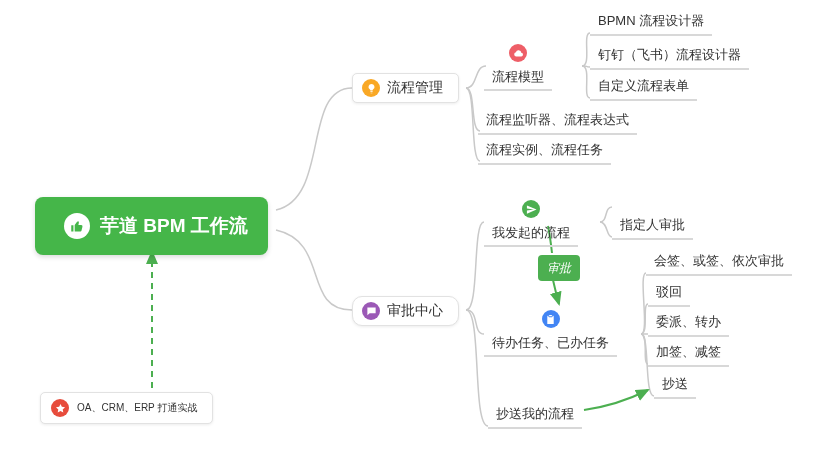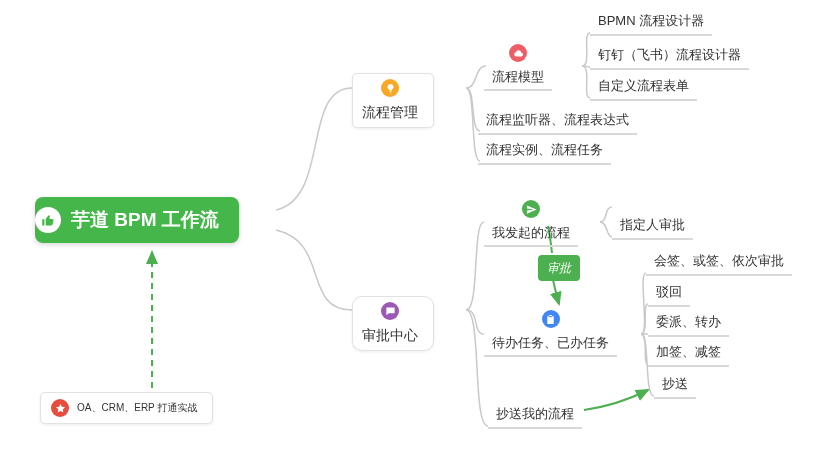--- a/index.html
+++ b/index.html
@@ -1,29 +1,29 @@
 <!DOCTYPE html>
 <html><head>
 <meta charset="utf-8">
 <style>
   * { margin:0; padding:0; box-sizing:border-box; }
   html,body { background:#ffffff; }
   body { font-family:"Liberation Sans","DejaVu Sans",sans-serif; }
   .canvas { position:relative; width:814px; height:453px; background:#ffffff; overflow:hidden; }
   .links { position:absolute; left:0; top:0; width:814px; height:453px; }
 
-  .root-node { position:absolute; left:35px; top:197px; height:46px; display:flex; align-items:center; gap:10px;
-    background:#45b649; color:#fff; border-radius:8px; padding:0 20px 0 0; font-size:19px; font-weight:700;
+  .root-node { position:absolute; left:35px; top:197px; height:58px; display:flex; align-items:center; gap:10px;
+    background:#45b649; color:#fff; border-radius:8px; padding:0 20px 0 29px; font-size:19px; font-weight:700;
     box-shadow:0 2px 5px rgba(0,0,0,.15); cursor:pointer; }
   .root-icon { width:26px; height:26px; border-radius:50%; background:#fff; display:flex; align-items:center; justify-content:center; flex:0 0 auto; }
   .root-icon svg { width:15px; height:15px; fill:#45b649; }
 
   .box-node { position:absolute; display:flex; align-items:center; gap:7px; background:#fff; border:1px solid #e2e2e2;
     border-radius:5px; padding:5px 15px 5px 9px; font-size:14px; color:#333; box-shadow:0 1px 3px rgba(0,0,0,.08);
-    white-space:nowrap; cursor:pointer;flex-direction:column; }
+    white-space:nowrap; cursor:pointer; }
   .note-node { position:absolute; left:40px; top:392px; display:flex; align-items:center; gap:8px; background:#fff;
     border:1px solid #e2e2e2; border-radius:5px; padding:6px 15px 6px 10px; font-size:10px; color:#333;
     box-shadow:0 1px 3px rgba(0,0,0,.08); white-space:nowrap; cursor:pointer; }
 
   .icon-circle { width:18px; height:18px; border-radius:50%; display:flex; align-items:center; justify-content:center; flex:0 0 auto; }
   .icon-circle svg { width:11px; height:11px; fill:#fff; }
 
   .leaf { position:absolute; font-size:13px; color:#333; padding:3px 8px 4px; border-bottom:2px solid #d8d8d8;
     white-space:nowrap; cursor:pointer; }
   .icon-leaf { display:flex; align-items:center; gap:6px; padding:2px 8px 3px;flex-direction:column; }

